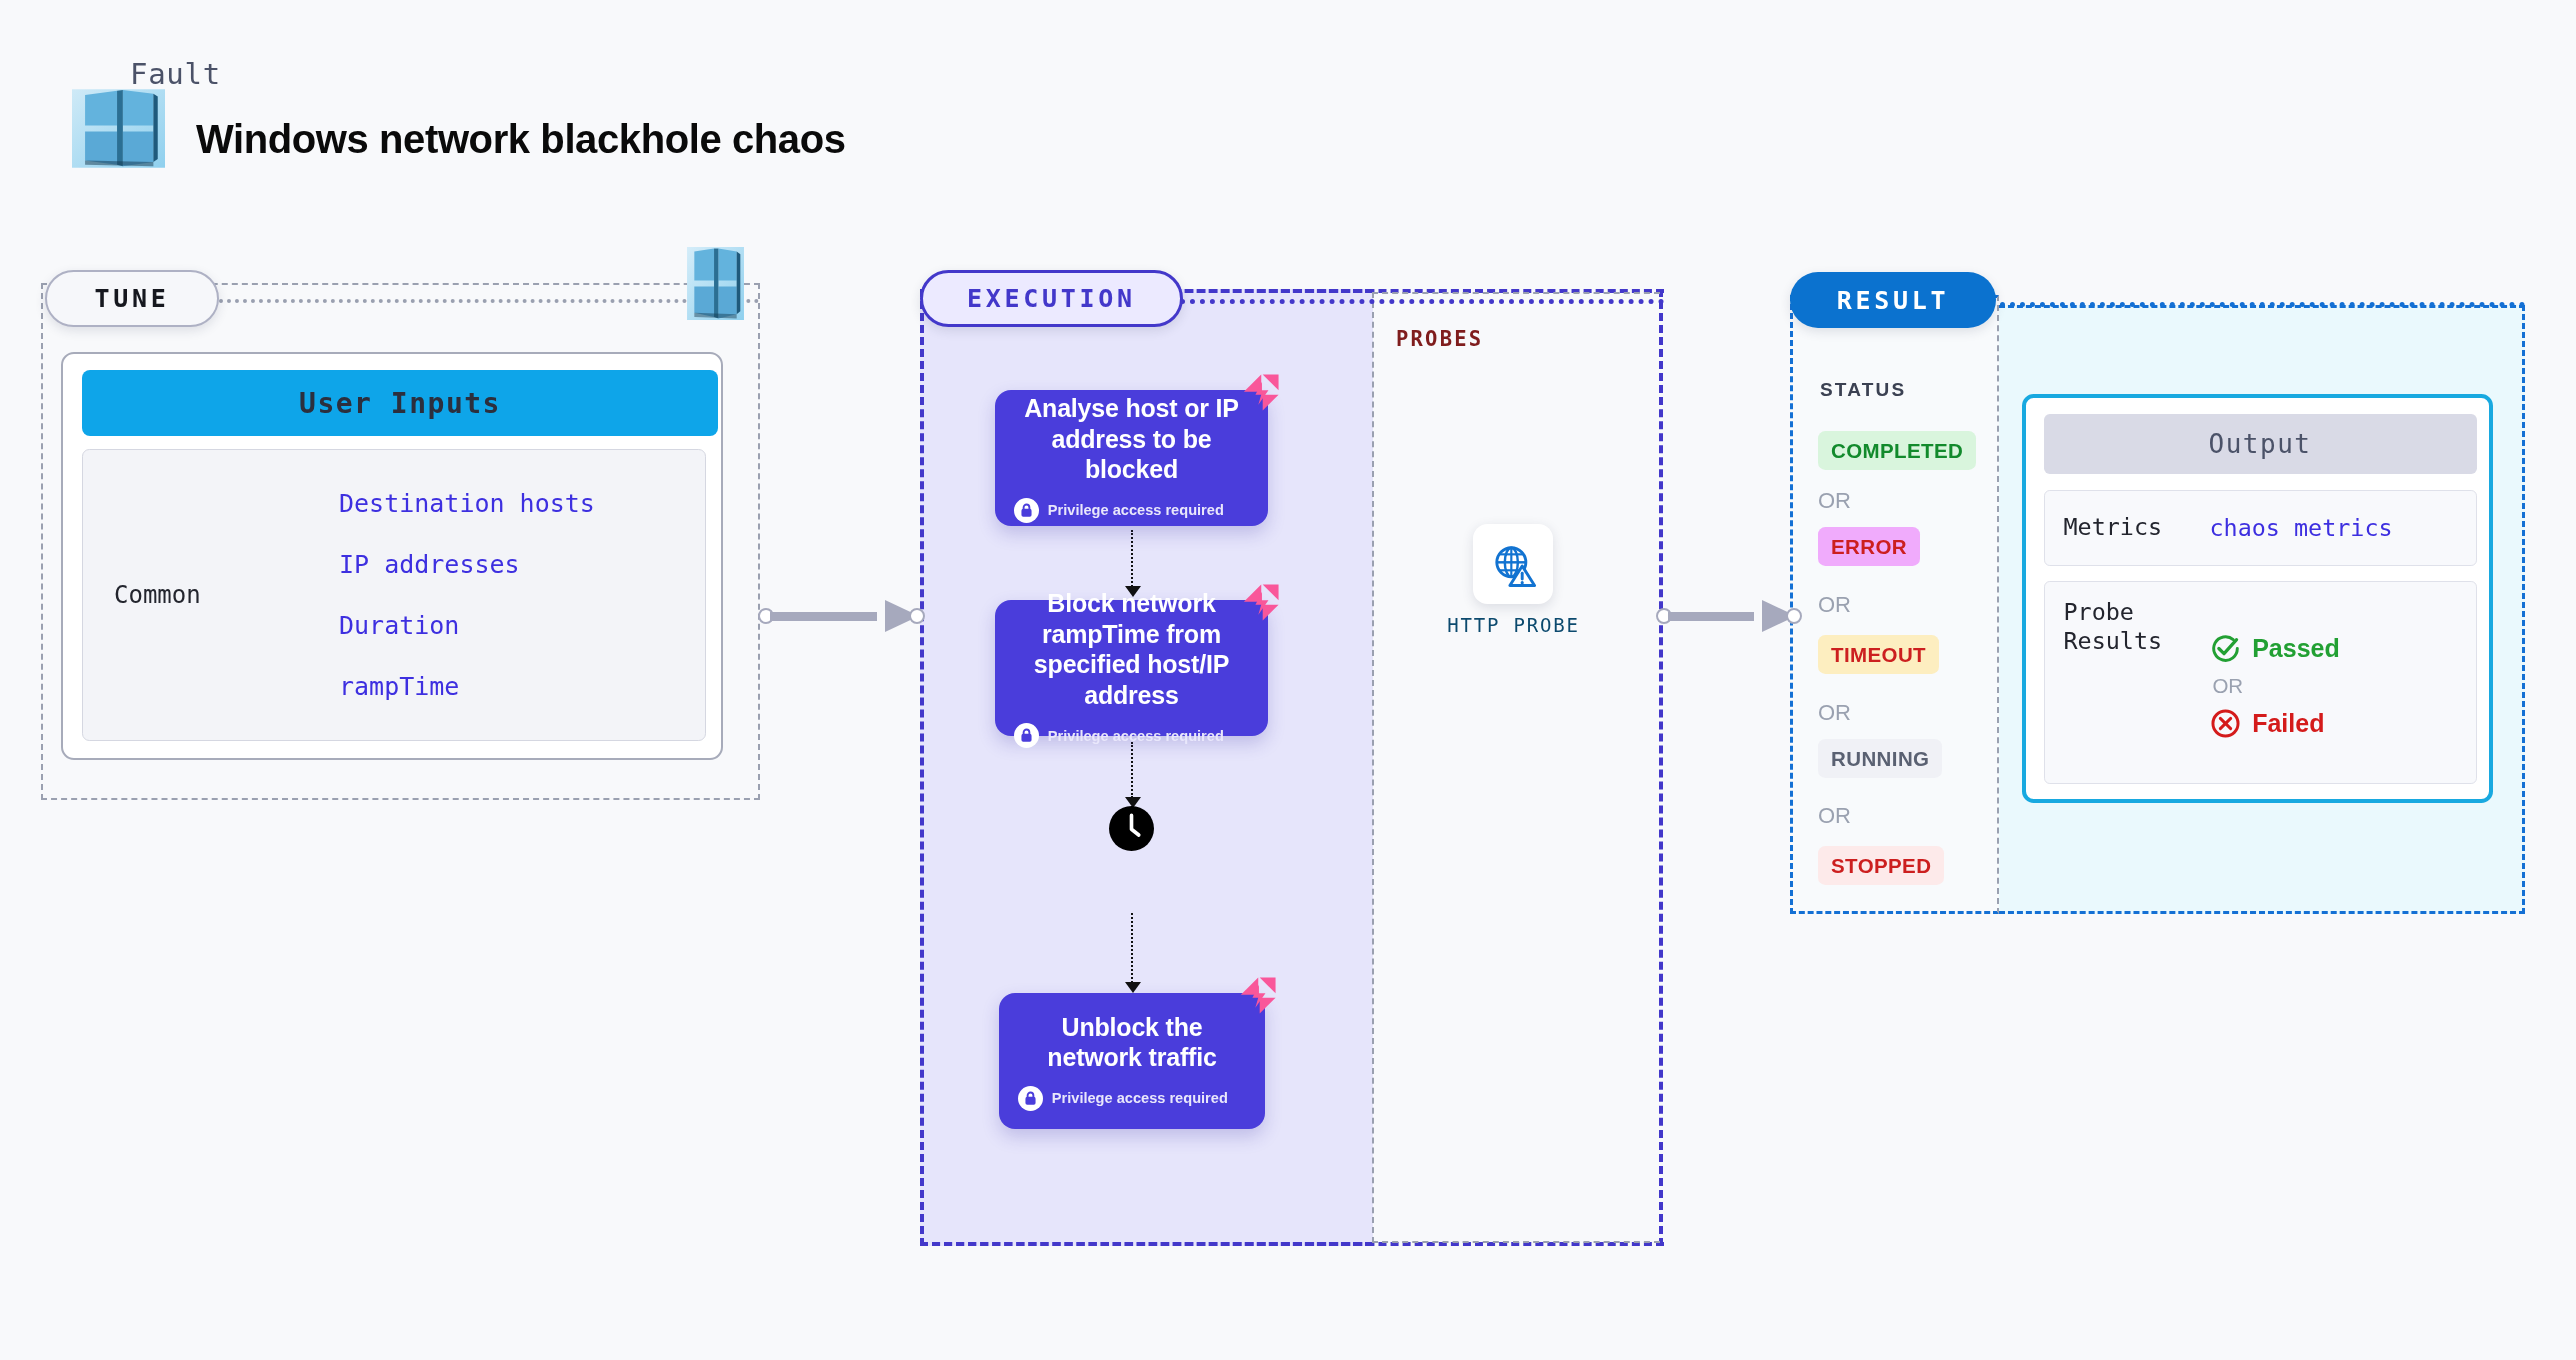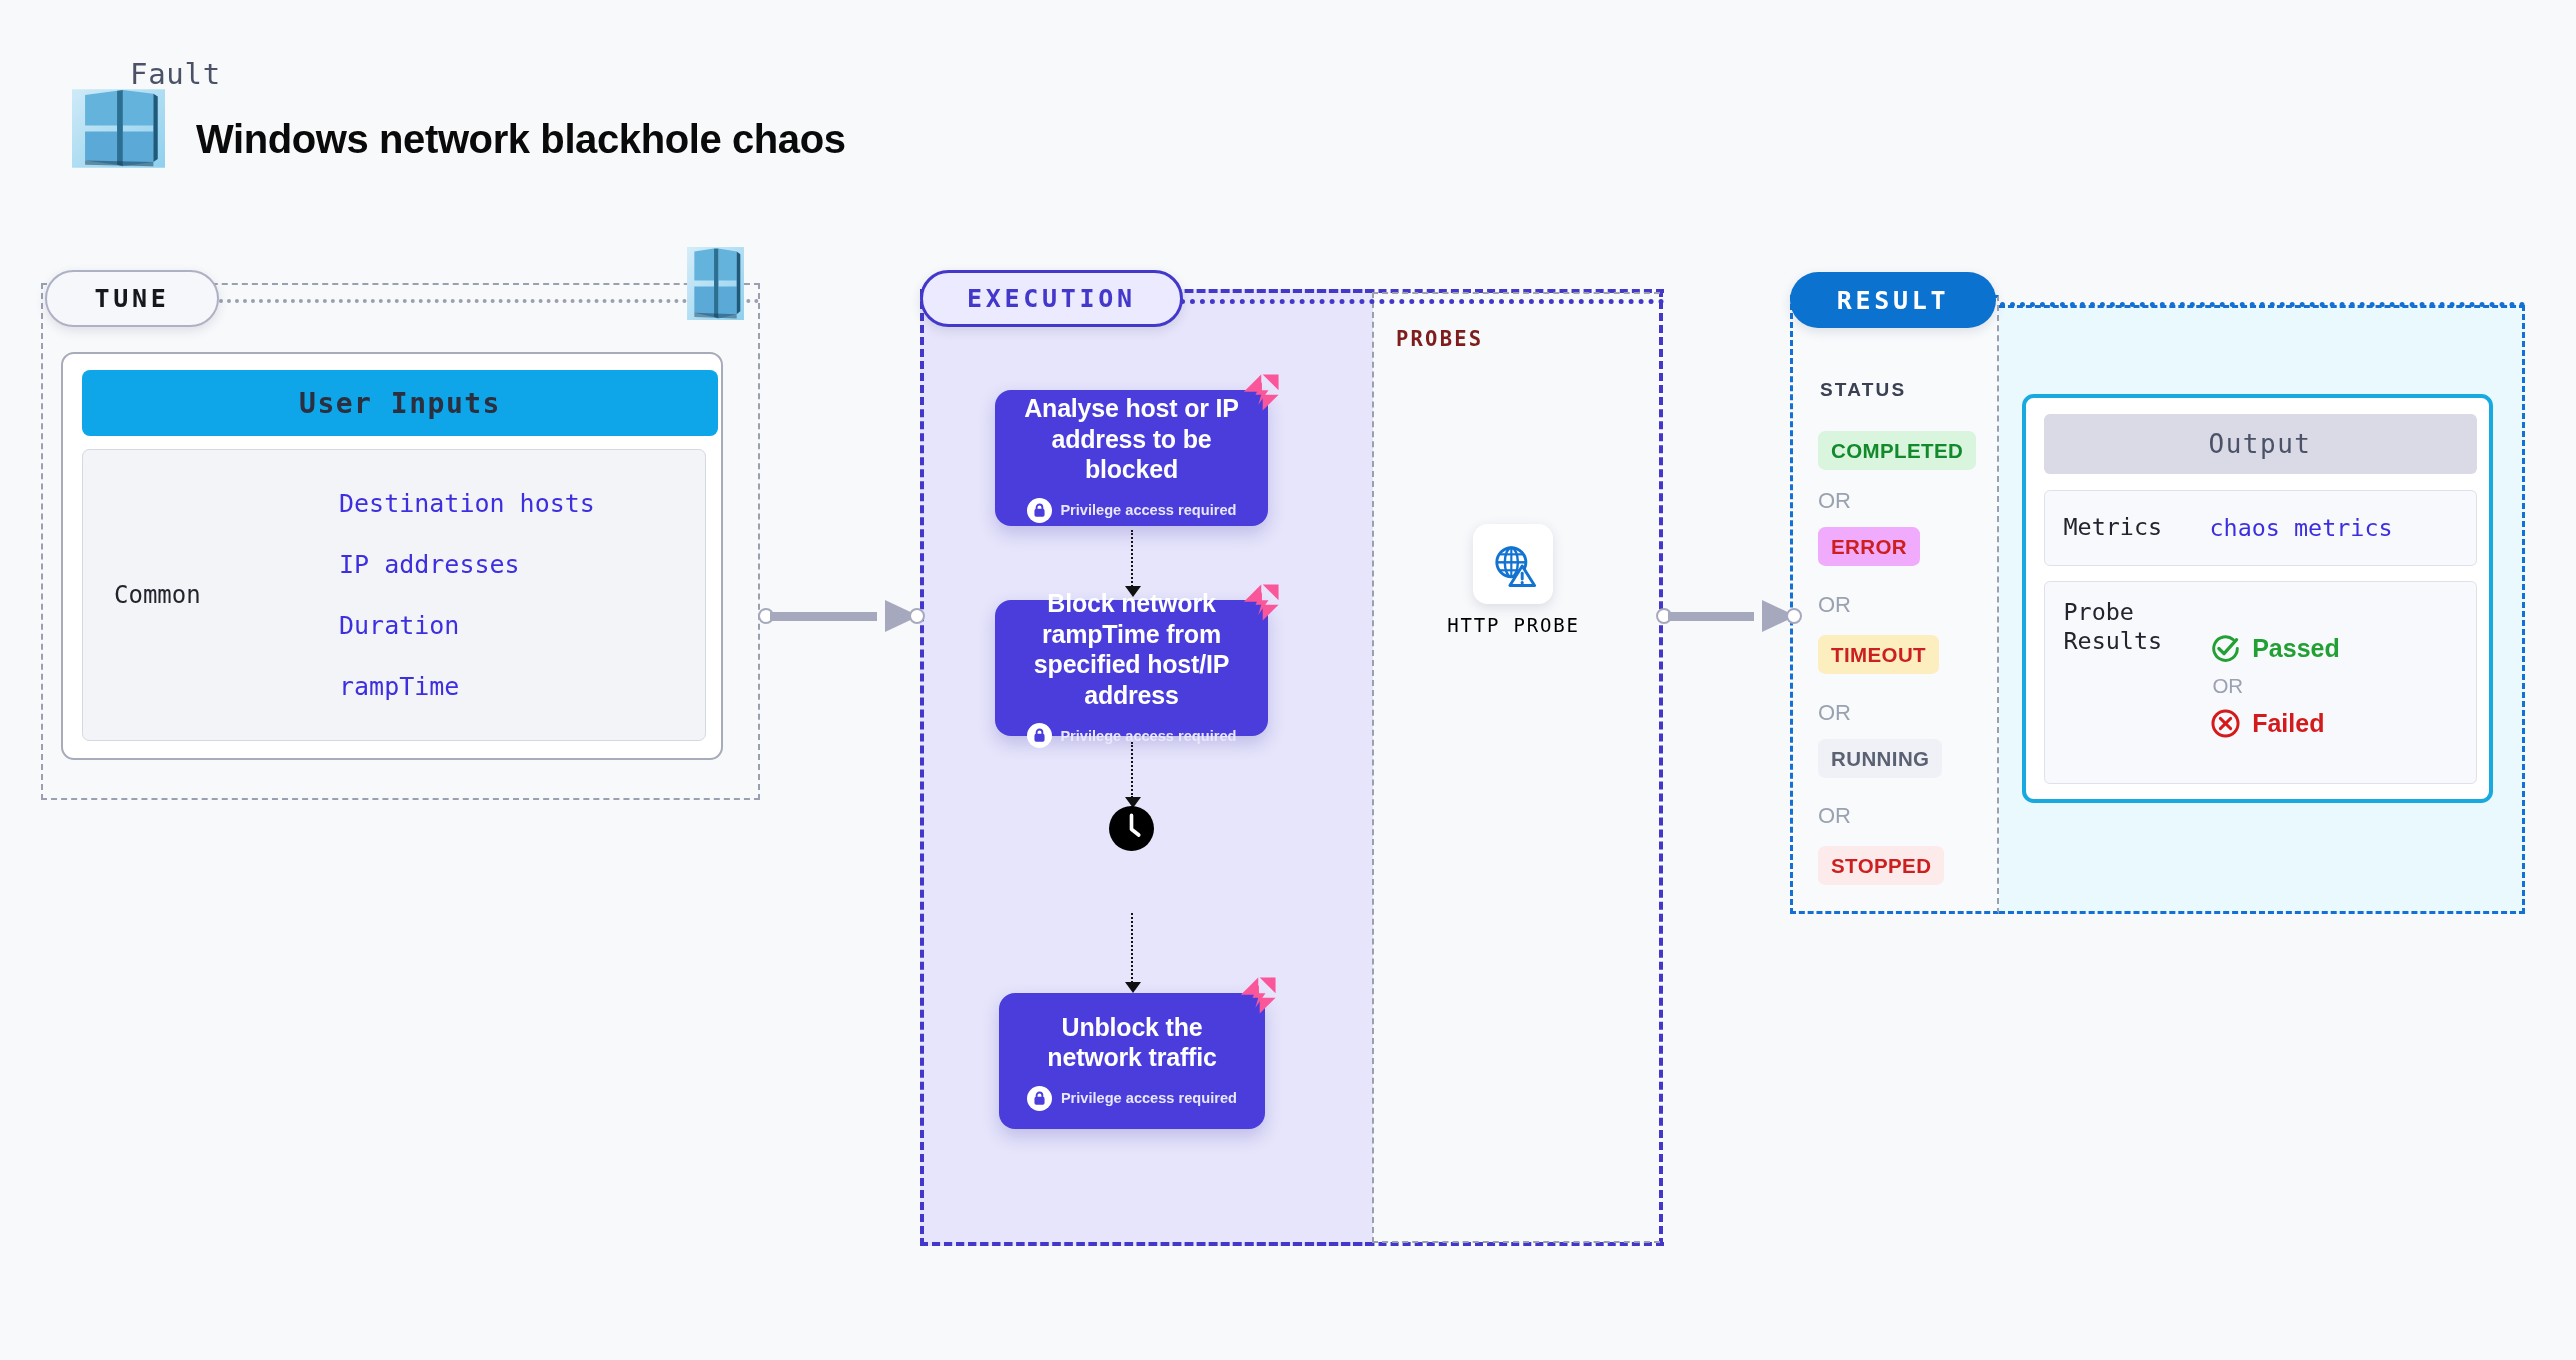--- a/index.html
+++ b/index.html
@@ -114,21 +114,21 @@
   .param-list { position: absolute; left: 256px; top: 39px; width: 336px; }
   .param {
     font-family: "DejaVu Sans Mono", monospace; font-size: 25px;
     color: #3d2fe0; margin-bottom: 32px; white-space: nowrap;
   }
 
   
   .step-card {
     position: absolute; background: #4a3ddb; border-radius: 16px;
     box-shadow: 0 7.3px 17.5px rgba(60,50,170,.22);
-    display: flex; flex-direction: column; align-items: center;
+    display: flex; flex-direction: column; 
     justify-content: center; padding: 13px 19px; z-index: 14;
   }
   .step-title {
     color: #fff; font-size: 25px; font-weight: 700; line-height: 1.22;
     text-align: center; letter-spacing: -0.2px;
   }
   .step-priv {
     display: flex; align-items: center; gap: 8.8px; margin-top: 13px;
   }
   .lock-badge {
@@ -173,21 +173,21 @@
   }
   .probe-tile {
     position: absolute; left: 1473px; top: 524px; width: 80px; height: 80px;
     background: #fff; border-radius: 14.6px;
     box-shadow: 0 3.7px 11.7px rgba(40,45,80,.13);
     display: flex; align-items: center; justify-content: center;
   }
   .probe-caption {
     position: absolute; left: 1433px; top: 614px; width: 161px; text-align: center;
     font-family: "DejaVu Sans Mono", monospace; font-size: 19px;
-    color: #000000; letter-spacing: 1.8px;
+    color: #0c4a6e; letter-spacing: 1.8px;
   }
 
   
   .conn { position: absolute; height: 32px; z-index: 25; }
   .conn .dotA, .conn .dotB {
     position: absolute; top: 8px; width: 16px; height: 16px;
     border-radius: 50%; background: #fff; border: 2.9px solid #a6a9bd;
   }
   .conn .bar {
     position: absolute; top: 12.4px; height: 8.8px; background: #a6a9bd;

